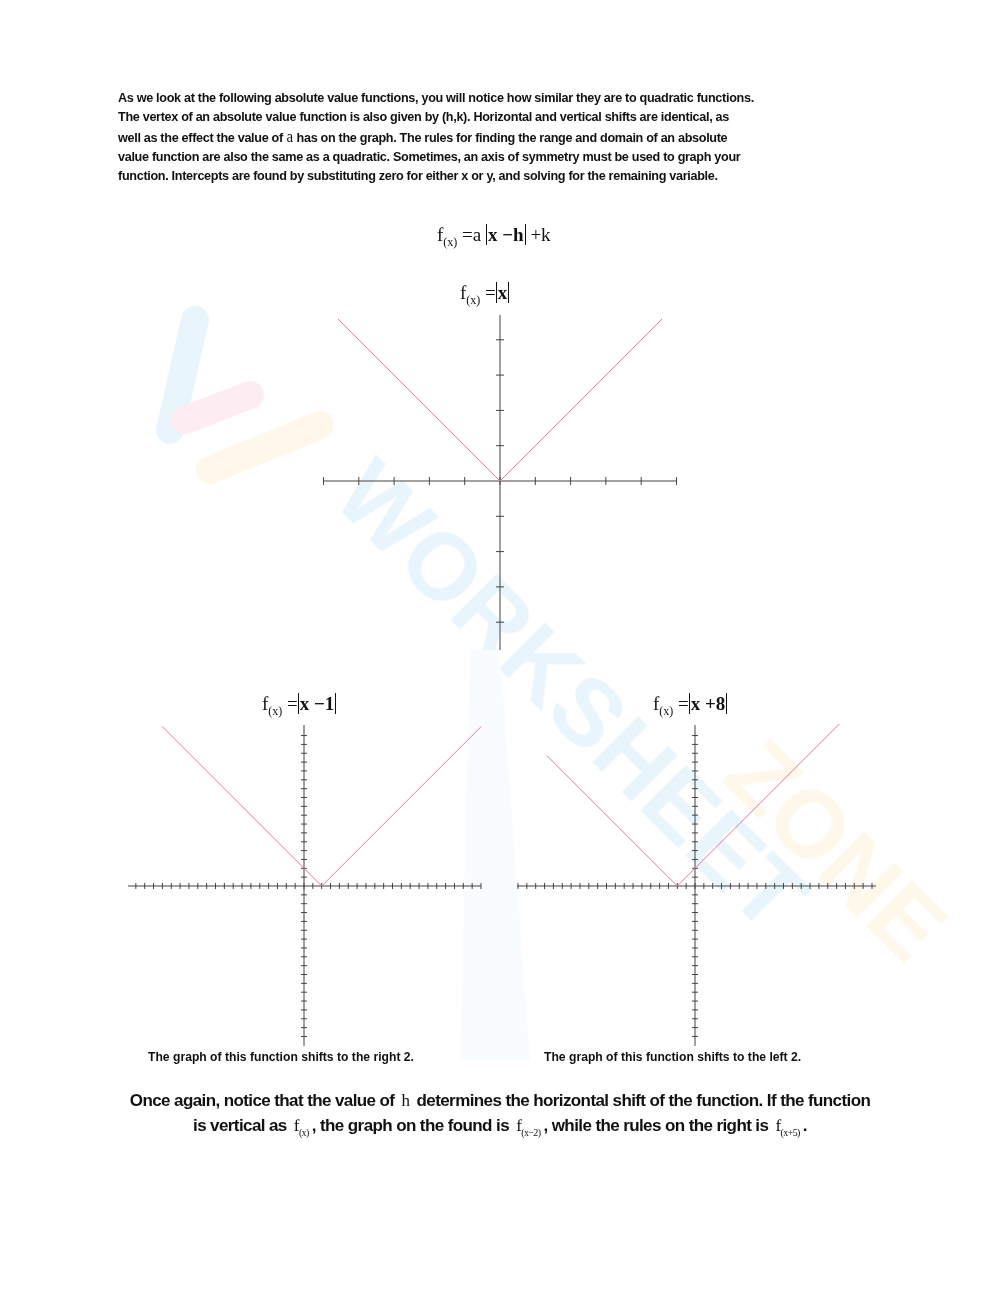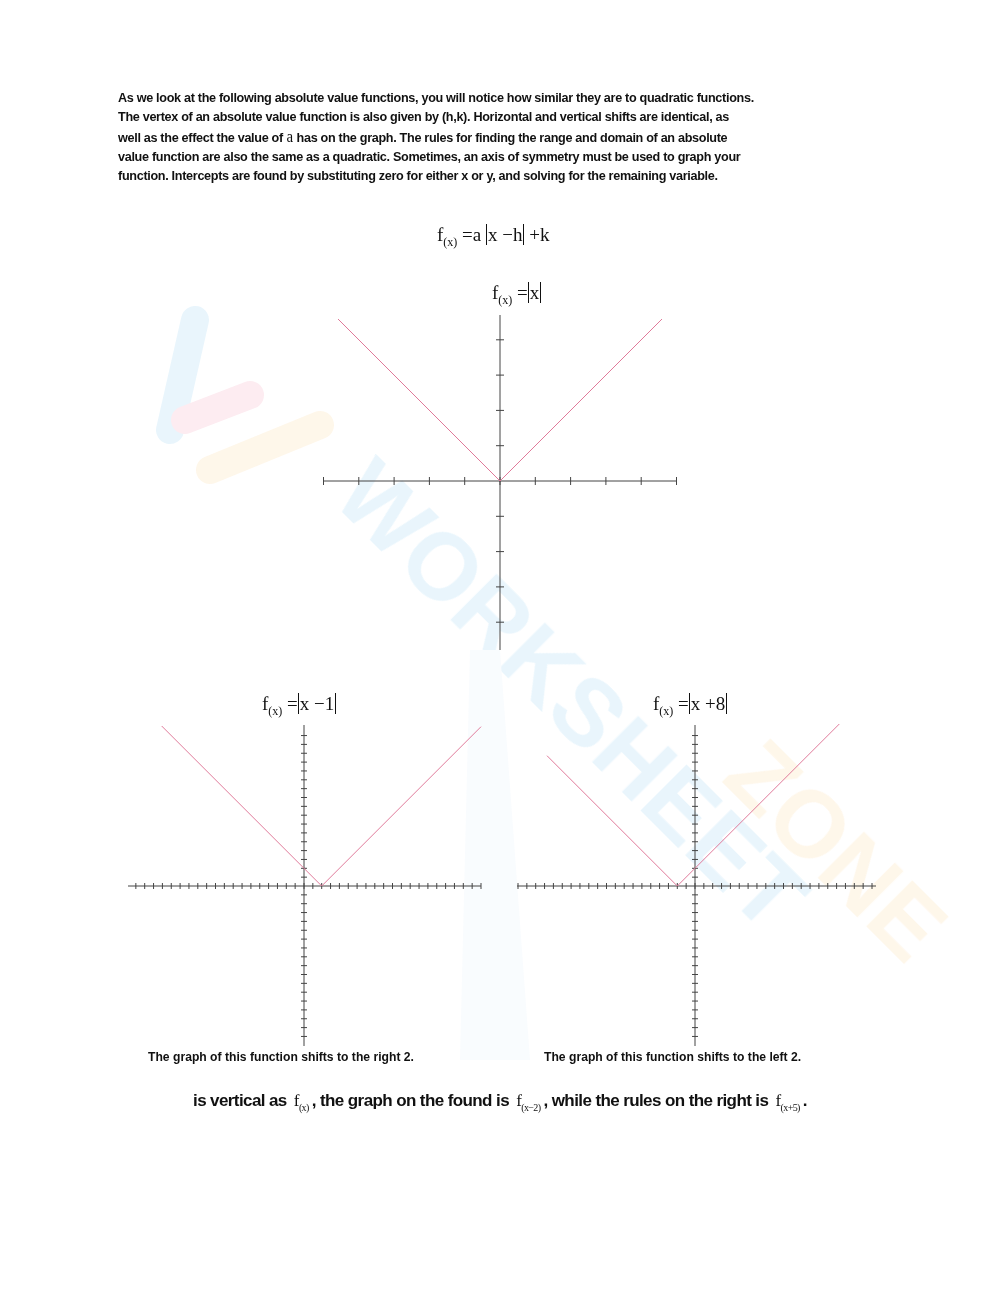--- a/index.html
+++ b/index.html
@@ -6,21 +6,21 @@
   body { width: 1000px; height: 1294px; position: relative; overflow: hidden;
          font-family: "Liberation Serif", "DejaVu Serif", serif; color: #111; }
   .watermark { position: absolute; left: 0; top: 0; width: 1000px; height: 1294px; pointer-events: none; }
   .intro { position: absolute; left: 118px; top: 88px; width: 770px;
            font-family: "Liberation Sans Narrow", "Liberation Sans", sans-serif;
            font-weight: bold; font-size: 13.6px; line-height: 19.3px; letter-spacing: -0.35px;
            transform: scaleX(0.93); transform-origin: left top; width: 830px; }
   .intro .var { font-family: "Liberation Serif", serif; font-weight: normal; font-size: 16px; padding: 0 4px; }
   .formula { position: absolute; font-family: "Liberation Serif", serif; font-size: 19px; white-space: nowrap; }
   .formula sub { font-size: 12px; vertical-align: -5px; }
-  .abs { border-left: 1px solid #111; border-right: 1px solid #111; padding: 0 1px; }
+  .abs { border-left: 1px solid #111; border-right: 1px solid #111; padding: 0 1px; font-weight: bold; }
   .caption { position: absolute; font-family: "Liberation Sans", sans-serif; font-weight: bold;
              font-size: 13.5px; transform: scaleX(0.9); transform-origin: left top; white-space: nowrap; }
   .closing { position: absolute; left: 100px; top: 1088px; width: 800px; text-align: center;
              font-family: "Liberation Sans", sans-serif; font-weight: bold; font-size: 17px; line-height: 25px;
              letter-spacing: -0.6px; }
   .closing .m { font-family: "Liberation Serif", serif; font-weight: normal; font-size: 17px; padding: 0 3px; }
   .closing sub { font-size: 10px; vertical-align: -5px; font-family: "Liberation Serif", serif; font-weight: normal; }
   svg.graph { position: absolute; left: 0; top: 0; }
 </style>
 </head>
@@ -42,21 +42,21 @@
   <div>The vertex of an absolute value function is also given by (h,k).  Horizontal and vertical shifts are identical, as</div>
   <div><span>well as the effect the value of</span><span class="var">a</span><span>has on the graph.  The rules for finding the range and domain of an absolute</span></div>
   <div>value function are also the same as a quadratic.  Sometimes, an axis of symmetry must be used to graph your</div>
   <div>function.  Intercepts are found by substituting zero for either x or y, and solving for the remaining variable.</div>
 </div>
 
 <div class="formula" style="left:437px; top:224px;">
   <span>f</span><sub>(x)</sub><span> =a</span> <span class="abs">x −h</span><span> +k</span>
 </div>
 
-<div class="formula" style="left:492px; top:282px;">
+<div class="formula" style="left:460px; top:282px;">
   <span>f</span><sub>(x)</sub><span> =</span><span class="abs">x</span>
 </div>
 <div class="formula" style="left:262px; top:693px;">
   <span>f</span><sub>(x)</sub><span> =</span><span class="abs">x −1</span>
 </div>
 <div class="formula" style="left:653px; top:693px;">
   <span>f</span><sub>(x)</sub><span> =</span><span class="abs">x +8</span>
 </div>
 
 <svg class="graph" id="graphs-svg" width="1000" height="1294">
@@ -239,14 +239,15 @@
     <line x1="692" y1="1027.6000000000004" x2="698" y2="1027.6000000000004" stroke="#444444" stroke-width="1"></line>
     <line x1="692" y1="1036.4500000000003" x2="698" y2="1036.4500000000003" stroke="#444444" stroke-width="1"></line>
     <line x1="677.3" y1="886" x2="547" y2="755.7" stroke="#e07a9a" stroke-width="1"></line>
     <line x1="677.3" y1="886" x2="839.3" y2="724" stroke="#e07a9a" stroke-width="1"></line>
   </svg>
 
 <div class="caption" style="left:148px; top:1049px;">The graph of this function shifts to the right 2.</div>
 <div class="caption" style="left:544px; top:1049px;">The graph of this function shifts to the left 2.</div>
 
 <div class="closing">
+  <div><span>Once again, notice that the value of</span> <span class="m">h</span> <span>determines the horizontal shift of the function.  If the function</span></div>
   <div><span>is vertical as</span> <span class="m"><span>f</span><sub>(x)</sub></span><span>, the graph on the found is</span> <span class="m"><span>f</span><sub>(x−2)</sub></span><span>, while the rules on the right is</span> <span class="m"><span>f</span><sub>(x+5)</sub></span><span>.</span></div>
 </div>
 
 </body></html>

